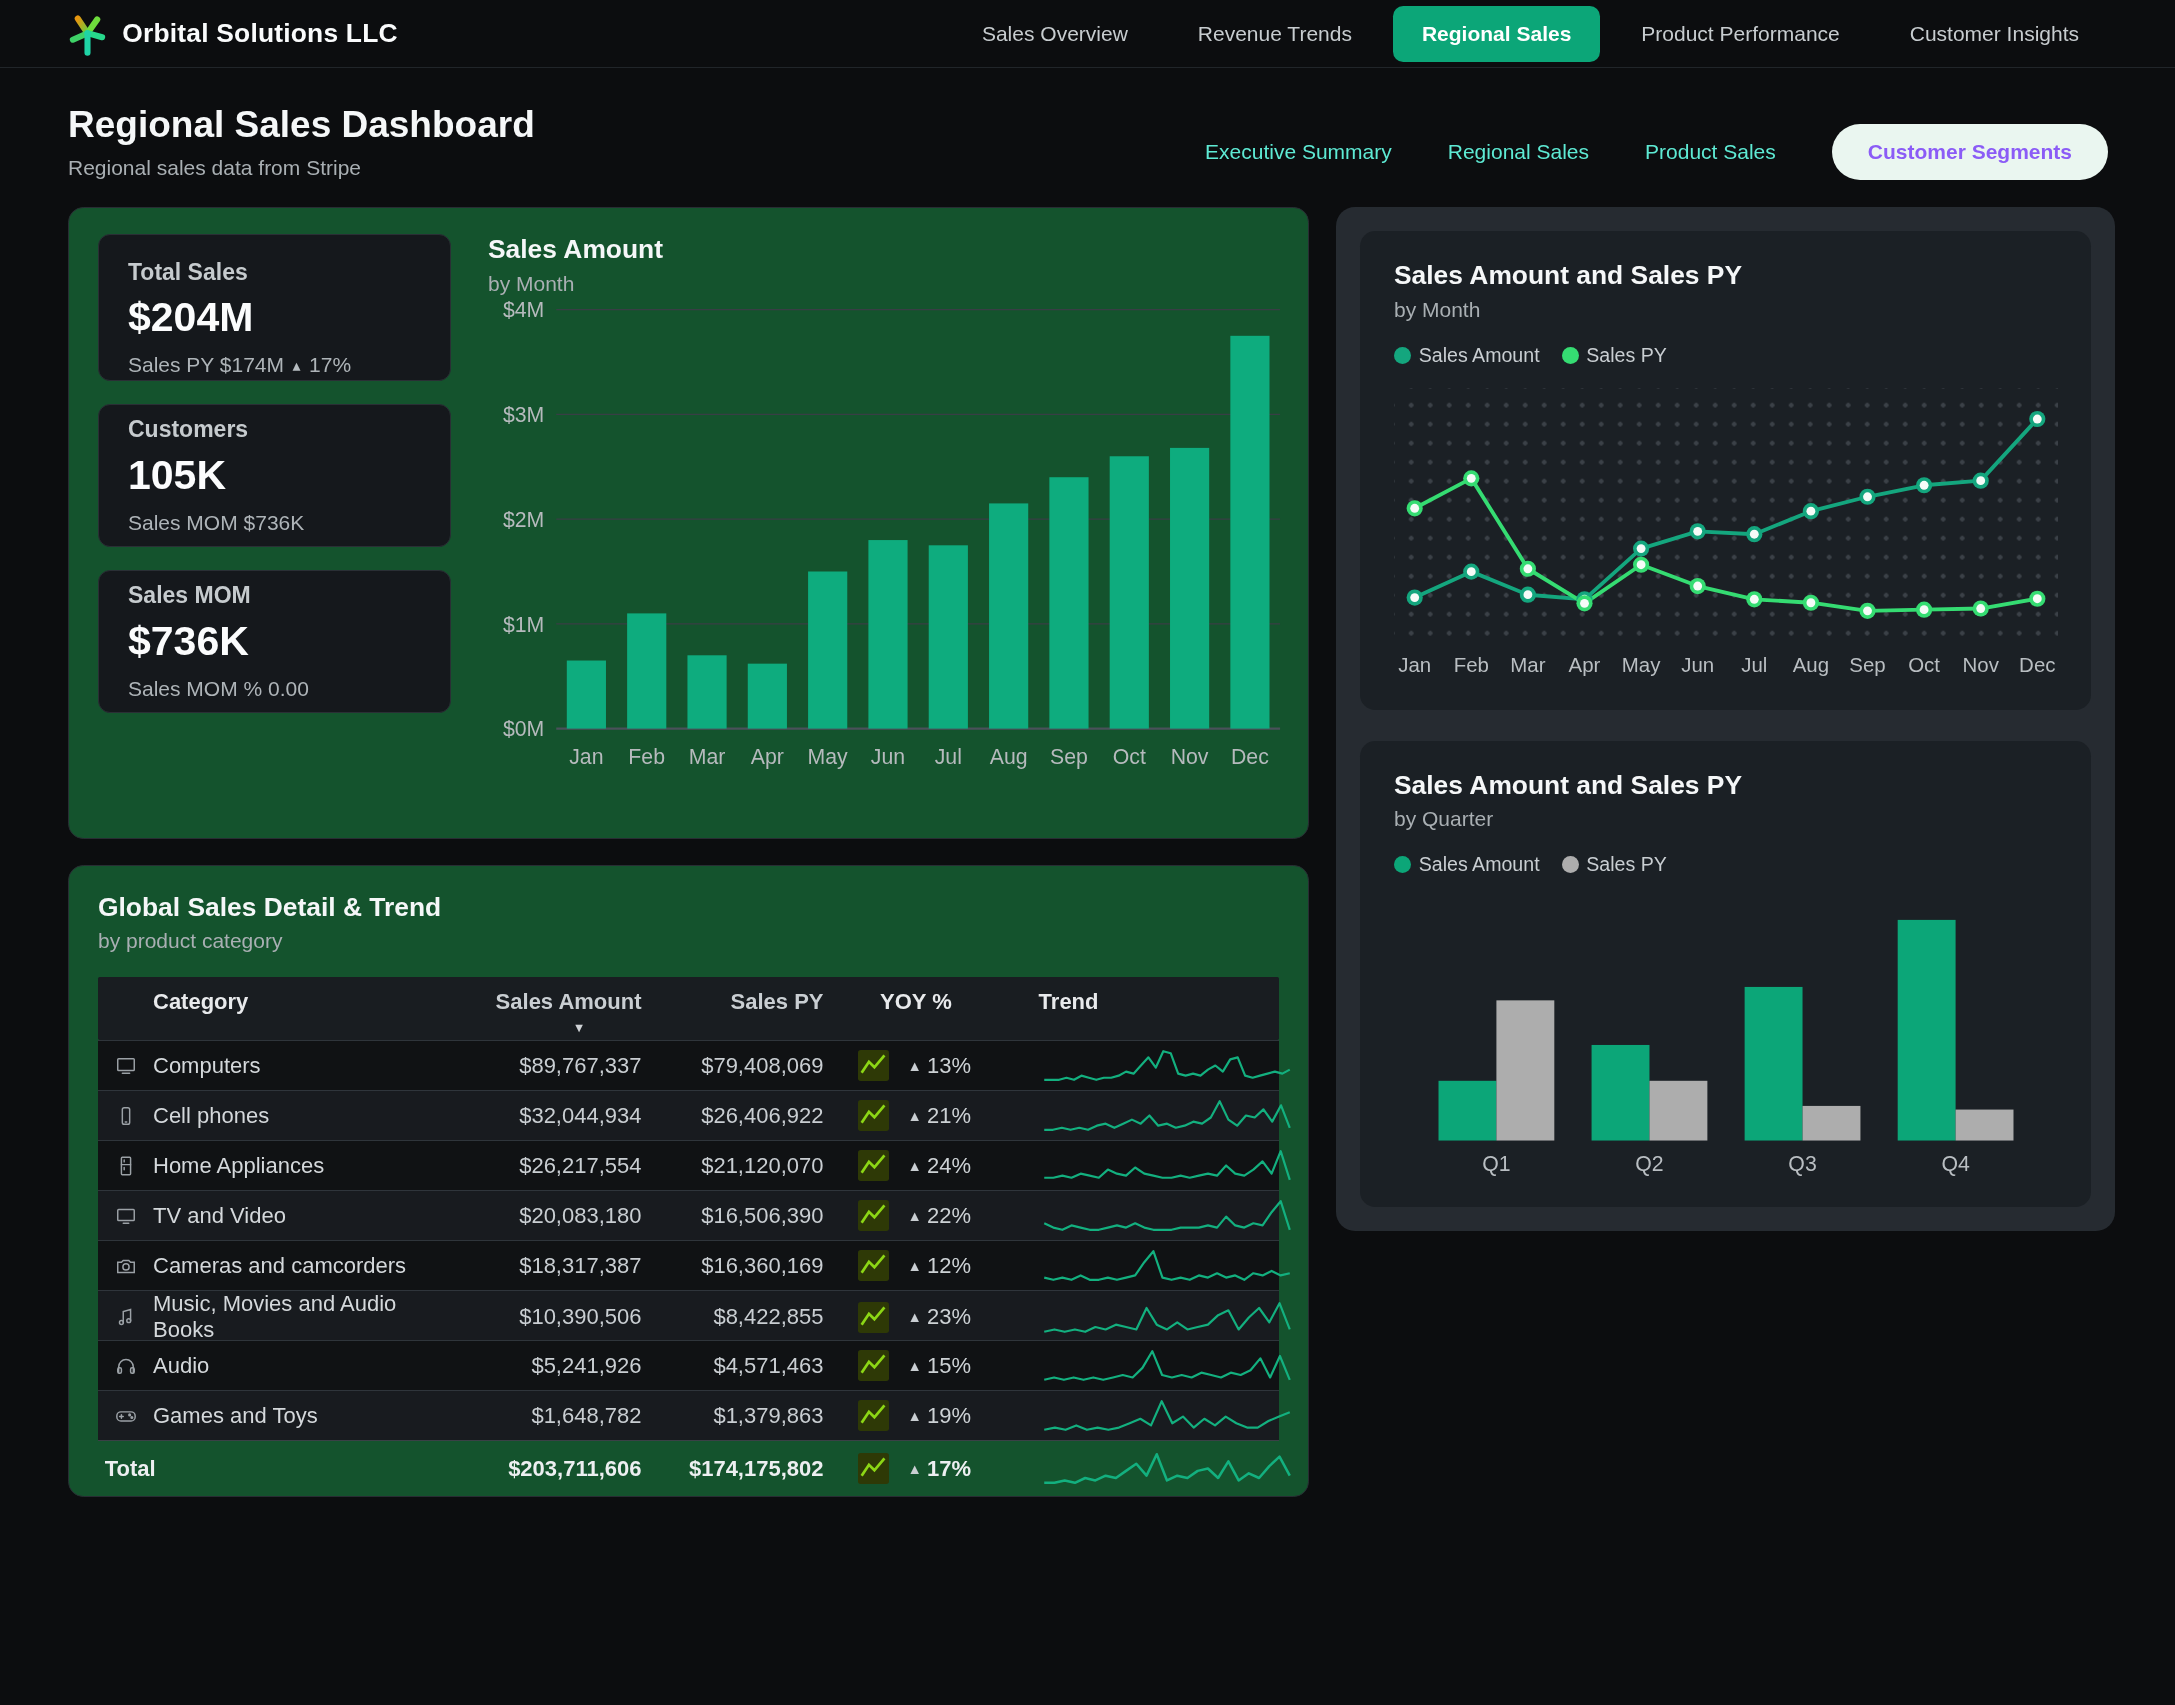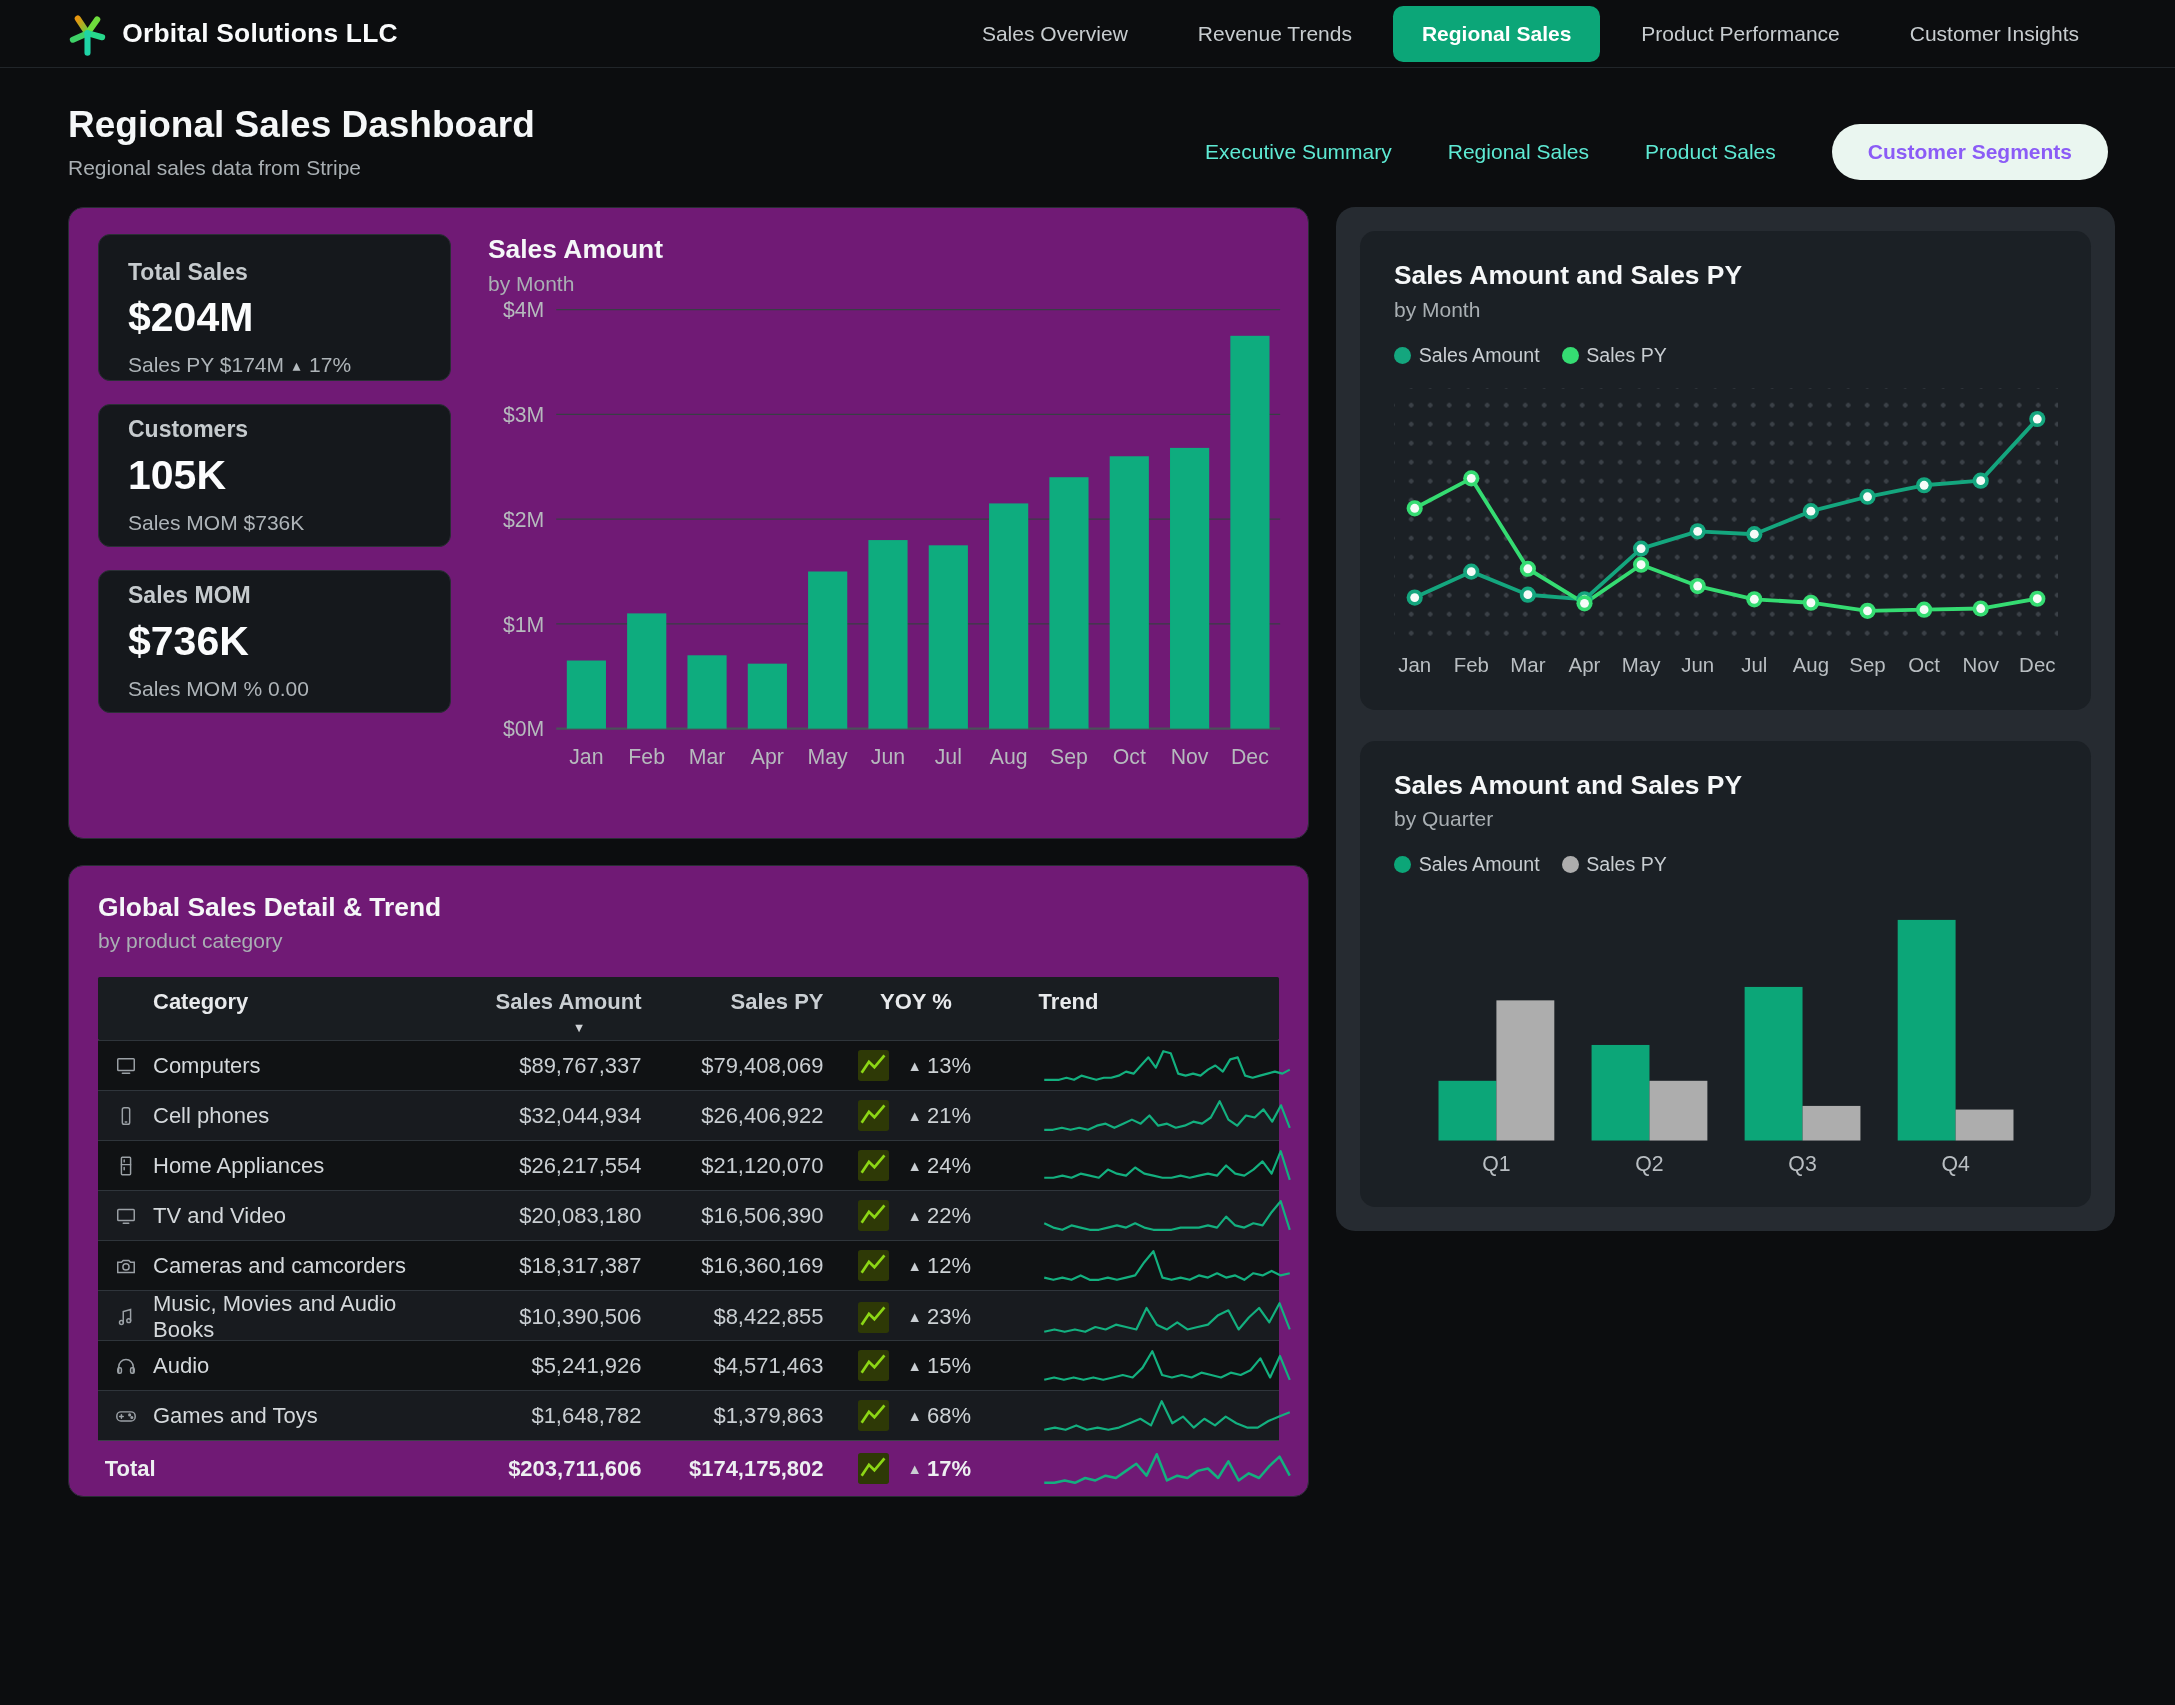--- a/index.html
+++ b/index.html
@@ -20,21 +20,21 @@
   
   .page-head{display:flex;justify-content:space-between;align-items:flex-start;padding:36px 68px 0 68px;}
   .page-title{margin:0;font-size:37px;font-weight:800;color:#F5F7F8;}
   .page-subtitle{margin:10.2px 0 0 0;font-size:21px;color:#A9AFB3;}
   .subnav{display:flex;align-items:center;gap:56px;margin-top:20.4px;}
   .subnav-item{font-size:21px;color:#5eead4;cursor:pointer;white-space:nowrap;}
   .subnav-item.active{background:#EAF6F0;color:#8b5cf6;font-weight:700;padding:16px 36px;border-radius:36px;}
   
   .layout{display:grid;grid-template-columns:1241px 779px;gap:27px;padding:0 68px;margin-top:27px;align-items:start;}
   .left-col{display:flex;flex-direction:column;gap:25.6px;}
-  .panel{border:1.7px solid #282D33;border-radius:15.3px;background:#701a75;box-sizing:border-box;padding:25.6px 29px;}
+  .panel{border:1.7px solid #282D33;border-radius:15.3px;background:#14532d;box-sizing:border-box;padding:25.6px 29px;}
   
   .panel-overview{height:632px;display:flex;gap:37px;}
   .kpi-col{width:353px;flex:none;display:flex;flex-direction:column;gap:23px;}
   .kpi-card{background:#15181C;border:1.7px solid #2A2F35;border-radius:12px;padding:24px 29px;box-sizing:border-box;}
   .kpi-card.h1{height:147px;} .kpi-card.h2{height:143px;display:flex;flex-direction:column;justify-content:center;}
   .kpi-label{font-size:23px;font-weight:700;color:#C6CBCE;}
   .kpi-value{font-size:41px;font-weight:800;color:#FBFCFD;margin-top:8.5px;}
   .kpi-sub{font-size:21px;color:#AEB4B8;margin-top:12px;display:flex;align-items:center;gap:8.5px;}
   .kpi-delta-arrow{font-size:16px;color:#B6BCC0;}
   .chart-block{flex:1;min-width:0;}
@@ -388,21 +388,21 @@
             </div>
             <div class="cat">Games and Toys</div>
             <div class="num">$1,648,782</div>
             <div class="num">$1,379,863</div>
             <div class="yoy">
               <svg width="31" height="31" viewBox="0 0 34 34">
                 <rect x="0" y="0" width="34" height="34" rx="3" fill="#2E3906"></rect>
                 <polyline points="4,25 12,13 18,19 29,6" fill="none" stroke="#8CD615" stroke-width="3"></polyline>
               </svg>
               <span class="arrow">▲</span>
-              <span class="pct">68%</span>
+              <span class="pct">19%</span>
             </div>
             <div class="trend-cell">
               <svg width="256" height="37" viewBox="0 0 300 44">
                 <polyline points="4.0,39.0 16.7,36.4 29.4,39.0 42.1,33.8 54.8,39.0 67.5,36.4 80.2,39.0 92.9,36.4 105.6,31.2 118.3,25.9 131.0,33.8 143.7,5.0 156.3,31.2 169.0,23.3 181.7,36.4 194.4,25.9 207.1,33.8 219.8,23.3 232.5,31.2 245.2,36.4 257.9,36.4 270.6,28.5 283.3,23.3 296.0,18.1" fill="none" stroke="#13B07F" stroke-width="2.6" stroke-linejoin="round"></polyline>
               </svg>
             </div>
           </div>
           <div class="trow total">
             <div class="total-label">Total</div>
             <div class="num">$203,711,606</div>

